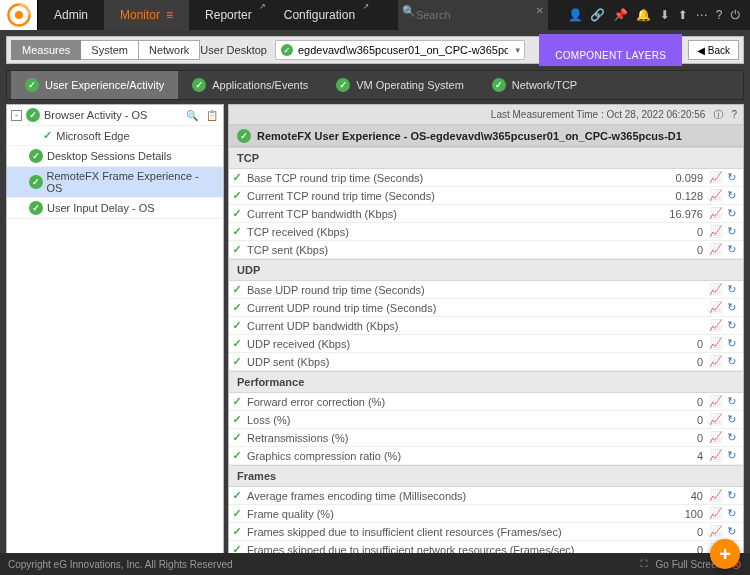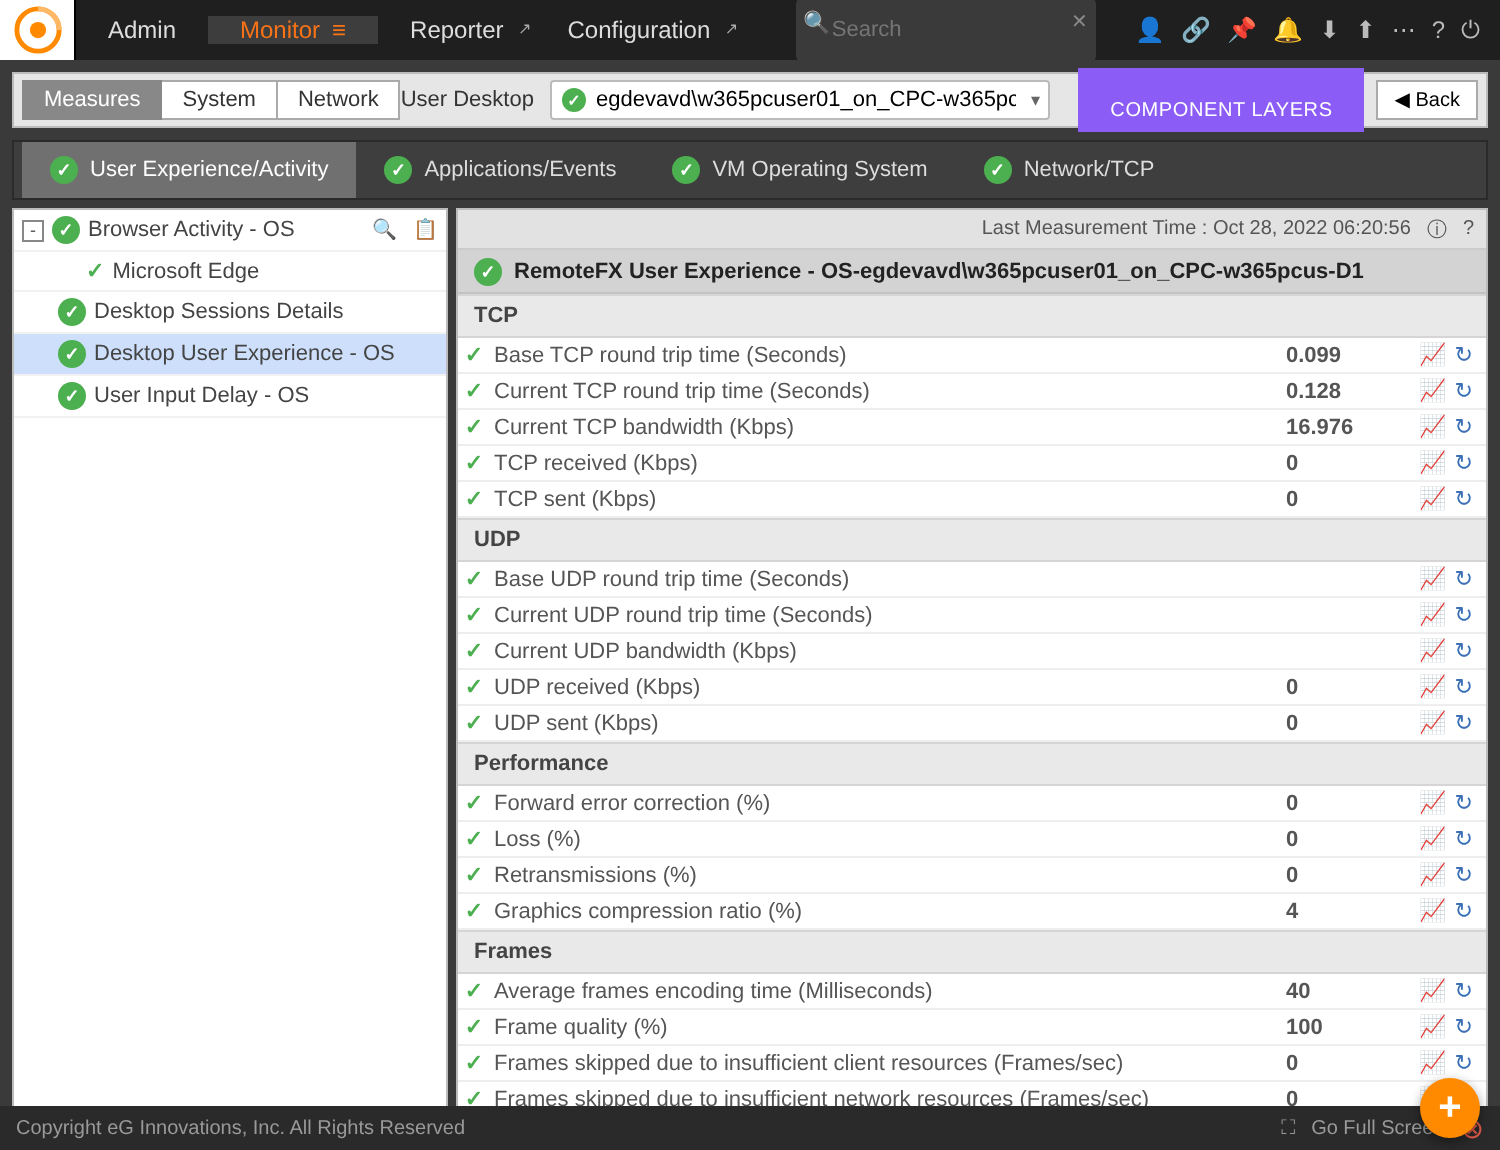--- a/index.html
+++ b/index.html
@@ -2,21 +2,21 @@
 <html><head>
 <meta charset="utf-8">
 <style>
   * { box-sizing: border-box; margin: 0; padding: 0; }
   body { font-family: Arial, Helvetica, sans-serif; font-size: 11px; background: #3a3a3a; color: #333; width: 750px; height: 575px; overflow: hidden; position: relative; }
   
   
   .topbar { background: #1f1f1f; height: 30px; display: flex; align-items: stretch; color: #ccc; }
   .logo { width: 38px; background:#fff; display:flex; align-items:center; justify-content:center; border-right:1px solid #000;}
   .logo svg { width:26px; height:26px; }
-  .topnav { display:flex;align-items:center; }
+  .topnav { display:flex; }
   .topnav-item { padding:0 16px; display:flex; align-items:center; gap:6px; color:#ddd; font-size:12px; cursor:pointer; position:relative;}
   .topnav-item.active { background:#3d3d3d; color:#f97316; }
   .popout { position:absolute; top:2px; right:2px; font-size:8px; color:#aaa;}
   .top-spacer{flex:1;}
   .search-wrap{display:flex; align-items:center; gap:6px; padding:0 10px;}
   .search-input{ background:#3a3a3a; border:none; border-radius:3px; color:#ccc; height:32px; width:150px; padding:0 18px 0 18px; font-size:11px;}
   .search-wrap{ position:relative;}
   .search-wrap .sicon{ position:absolute; left:14px; top:5px; color:#888; font-size:11px;}
   .search-wrap .xicon{ position:absolute; right:14px; top:5px; color:#888; font-size:10px; cursor:pointer;}
   .top-icons{ display:flex; align-items:center; gap:8px; padding:0 10px; color:#bbb;}
@@ -64,21 +64,21 @@
   
   .rhdr{ background:#e2e2e2; border-bottom:1px solid #ccc; height:20px; display:flex; align-items:center; justify-content:flex-end; padding:0 6px; gap:8px; font-size:10px; color:#555;}
   .rhdr .hicon{ cursor:pointer; color:#555;}
   .rtitle{ background:#d3d3d3; border-bottom:1px solid #c3c3c3; height:22px; display:flex; align-items:center; gap:6px; padding:0 8px; font-size:11px; color:#222; font-weight:bold;}
   
   .scroll{ flex:1; overflow-y:auto; overflow-x:hidden;}
   .sect{ background:#e9e9e9; font-weight:bold; font-size:11px; color:#444; padding:4px 8px; border-bottom:1px solid #d5d5d5; border-top:1px solid #d5d5d5;}
   .mrow{ display:flex; align-items:center; border-bottom:1px solid #eee; font-size:11px; height:18px;}
   .mrow .mcheck{ color:#4caf50; font-weight:bold; width:16px; text-align:center; flex-shrink:0;}
   .mrow .mname{ flex:1; padding-left:2px; color:#555; white-space:nowrap; overflow:hidden; text-overflow:ellipsis;}
-  .mrow .mval{ width:60px; text-align:left; color:#555; flex-shrink:0;font-weight:bold;}
+  .mrow .mval{ width:60px; text-align:right; color:#555; flex-shrink:0;}
   .mrow .mact{ width:40px; display:flex; gap:4px; justify-content:center; flex-shrink:0;}
   .mrow .mact .aicon{ color:#3b6fb6; font-size:11px; cursor:pointer;}
   
   
   .footer{ position:absolute; bottom:0; left:0; right:0; height:22px; background:#2a2a2a; color:#999; font-size:10px; display:flex; align-items:center; padding:0 8px; justify-content:space-between;}
   .footer-right{ display:flex; align-items:center; gap:8px;}
   .fab{ position:absolute; right:10px; bottom:6px; width:30px; height:30px; border-radius:50%; background:#ff8a00; color:#fff; display:flex; align-items:center; justify-content:center; font-size:20px; font-weight:bold; box-shadow:0 2px 6px rgba(0,0,0,0.4);}
   
   
   .scroll::-webkit-scrollbar, .left::-webkit-scrollbar{ width:10px;}
@@ -178,21 +178,21 @@
         </div>
         <div class="tree-row">
           <span class="indent1"></span>
           <span class="ok-badge"></span>
           <span>Desktop Sessions Details</span>
           <span class="spacer"></span>
         </div>
         <div class="tree-row selected">
           <span class="indent1"></span>
           <span class="ok-badge"></span>
-          <span>Desktop User Experience - OS</span>
+          <span>RemoteFX Frame Experience - OS</span>
           <span class="spacer"></span>
         </div>
         <div class="tree-row">
           <span class="indent1"></span>
           <span class="ok-badge"></span>
           <span>User Input Delay - OS</span>
           <span class="spacer"></span>
         </div>
       </div>
     <div class="right">

